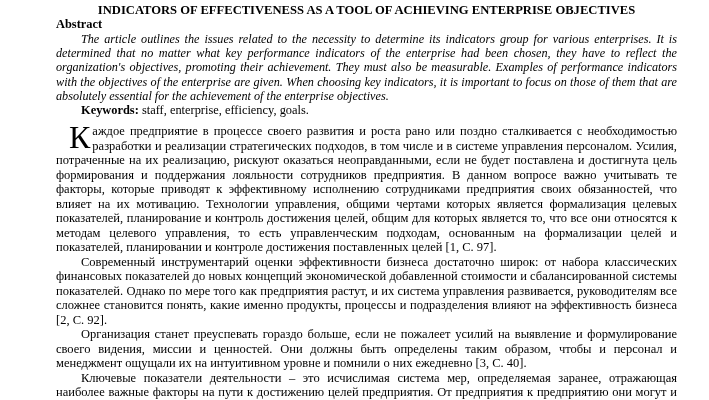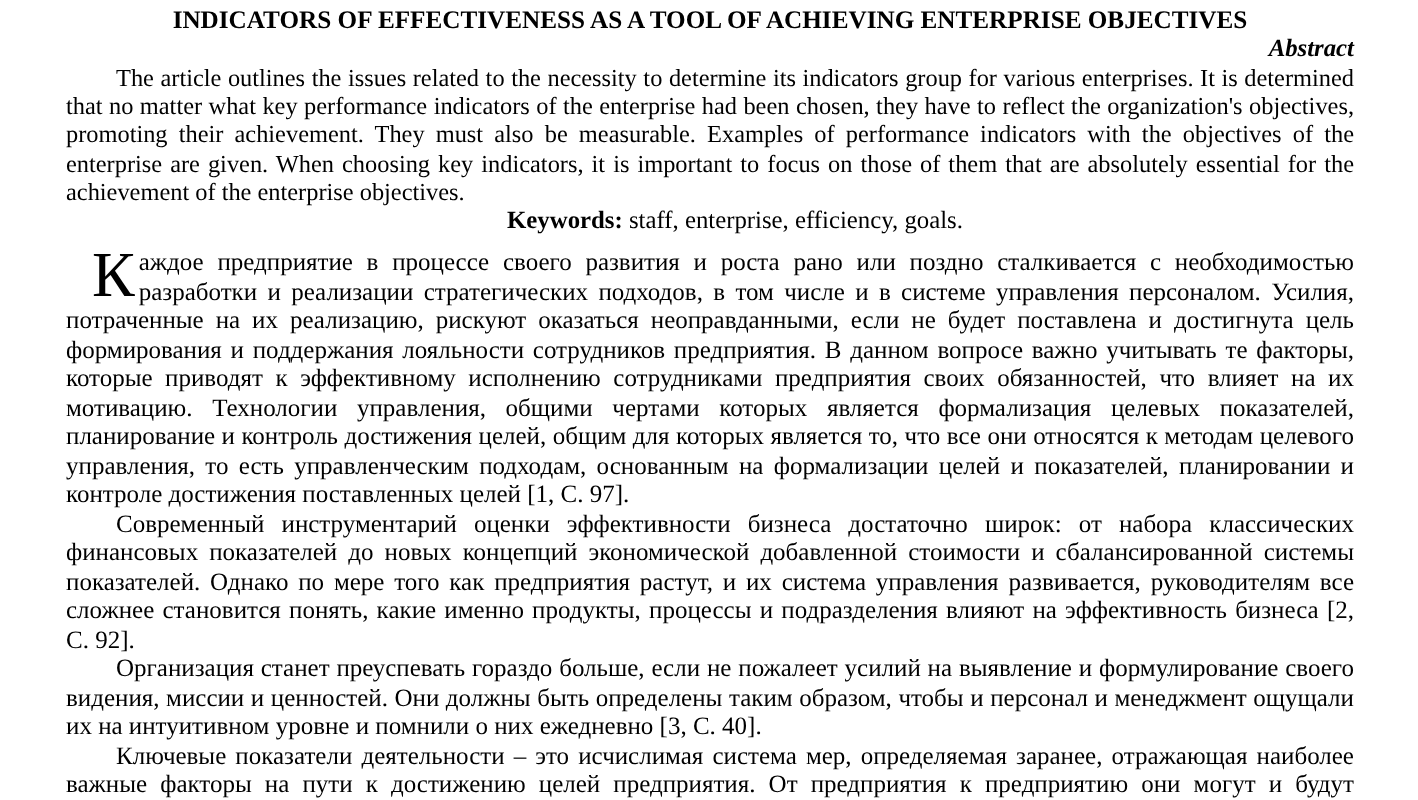--- a/index.html
+++ b/index.html
@@ -11,51 +11,50 @@
     width: 709px;
     height: 400px;
     overflow: hidden;
     font-family: "Liberation Serif", "DejaVu Serif", serif;
     color: #000000;
   }
   .page {
     box-sizing: border-box;
     width: 709px;
     height: 400px;
-    padding: 3px 32px 0 33px;
+    padding: 3px 32px 0 56px;
     background: #ffffff;
   }
   .title {
     text-align: center;
     font-weight: bold;
     font-size: 12.6px;
     line-height: 14px;
     margin: 0 0 1px 0;
   }
   .abstract-label {
-    text-align: right;
+    text-align: left;
     font-weight: bold;
-    font-style: italic;
     font-size: 12.4px;
     line-height: 13px;
     margin: 0;
   }
   .abstract {
+    font-style: italic;
     font-size: 12.2px;
     line-height: 14.2px;
     text-align: justify;
     text-indent: 25px;
     margin: 1px 0 0 0;
   }
   .keywords {
     font-size: 12.4px;
     line-height: 14px;
     text-indent: 25px;
     margin: 0 0 7px 0;
-    text-align: center;
   }
   .keywords .kw-label {
     font-weight: bold;
   }
   .body-text p.para {
     font-size: 12.5px;
     line-height: 14.5px;
     text-align: justify;
     text-indent: 25px;
     margin: 0;

